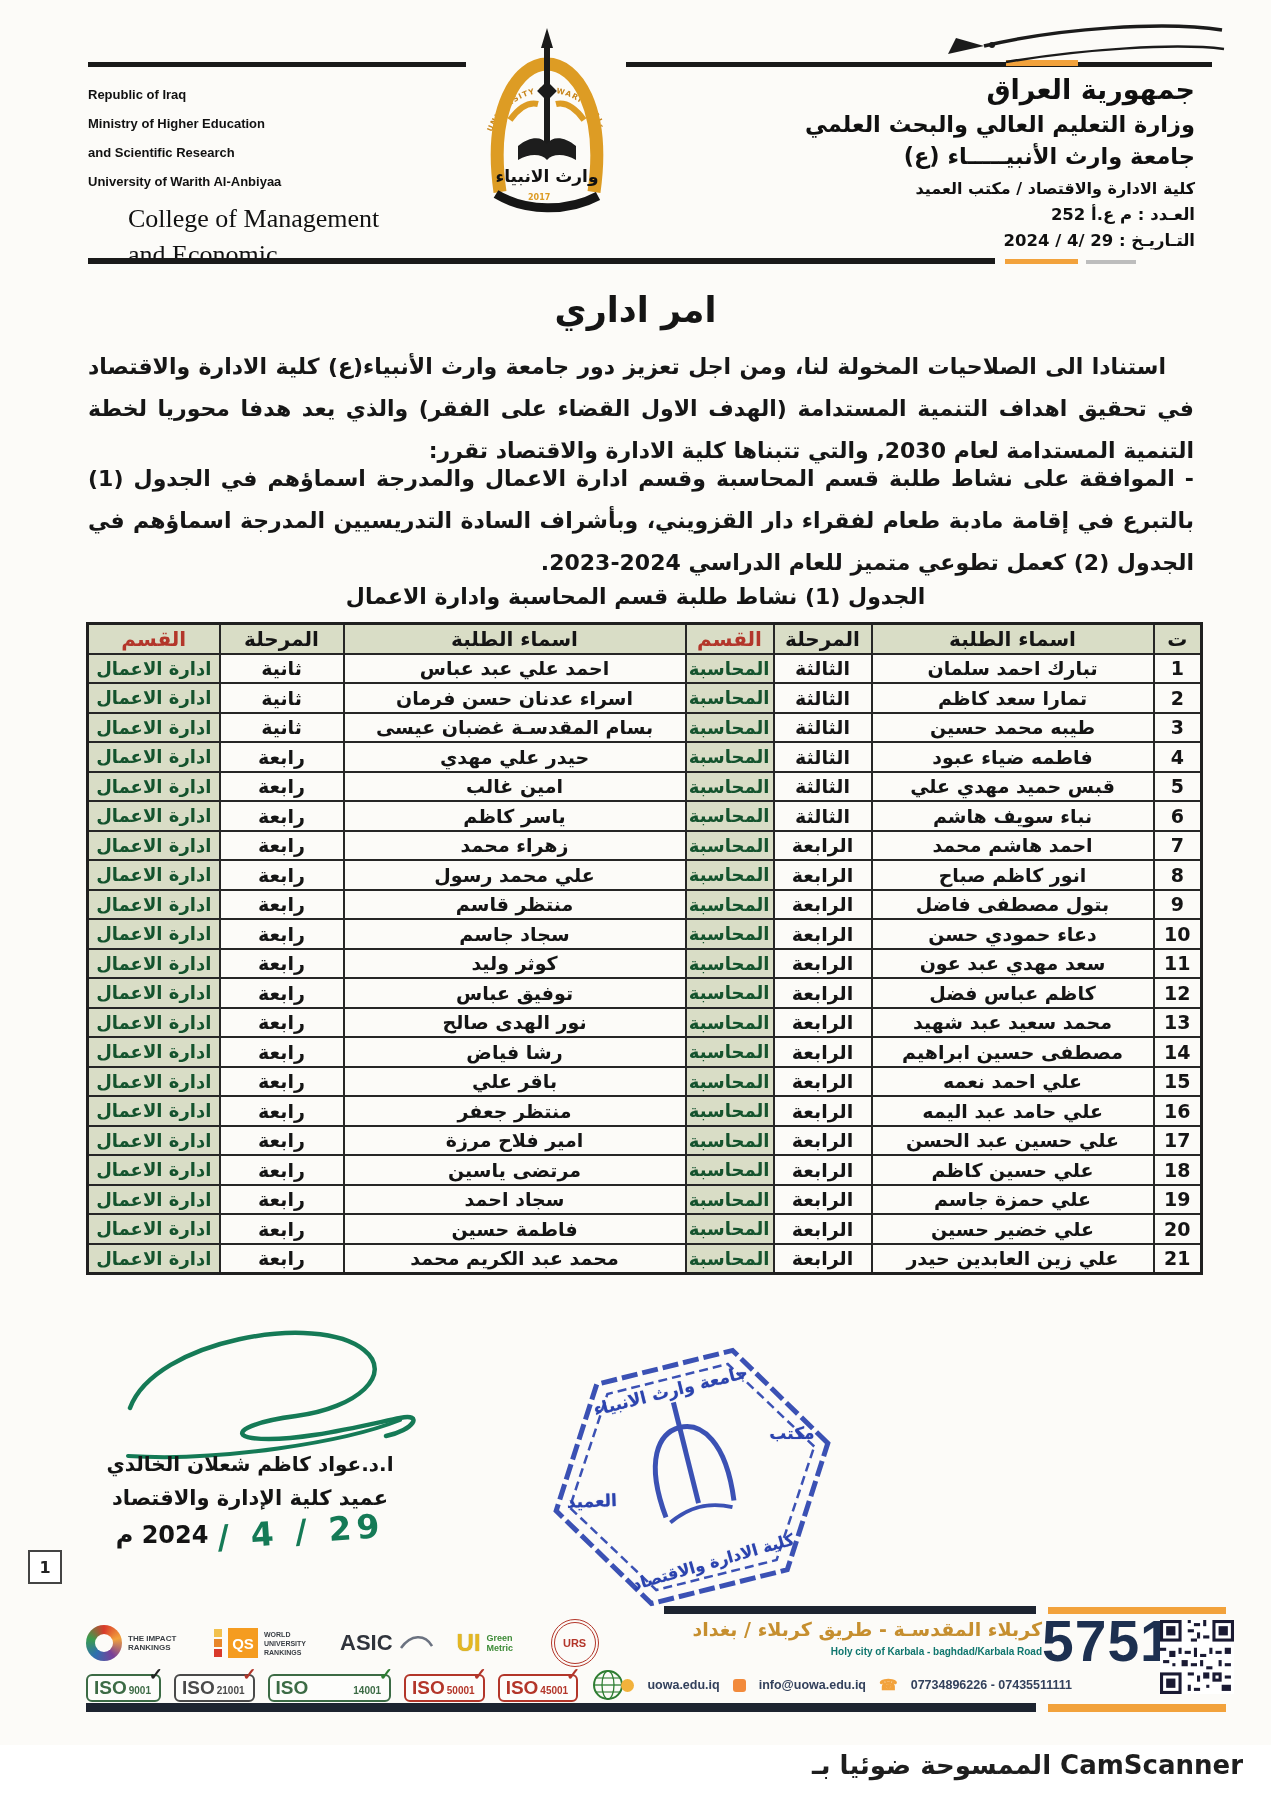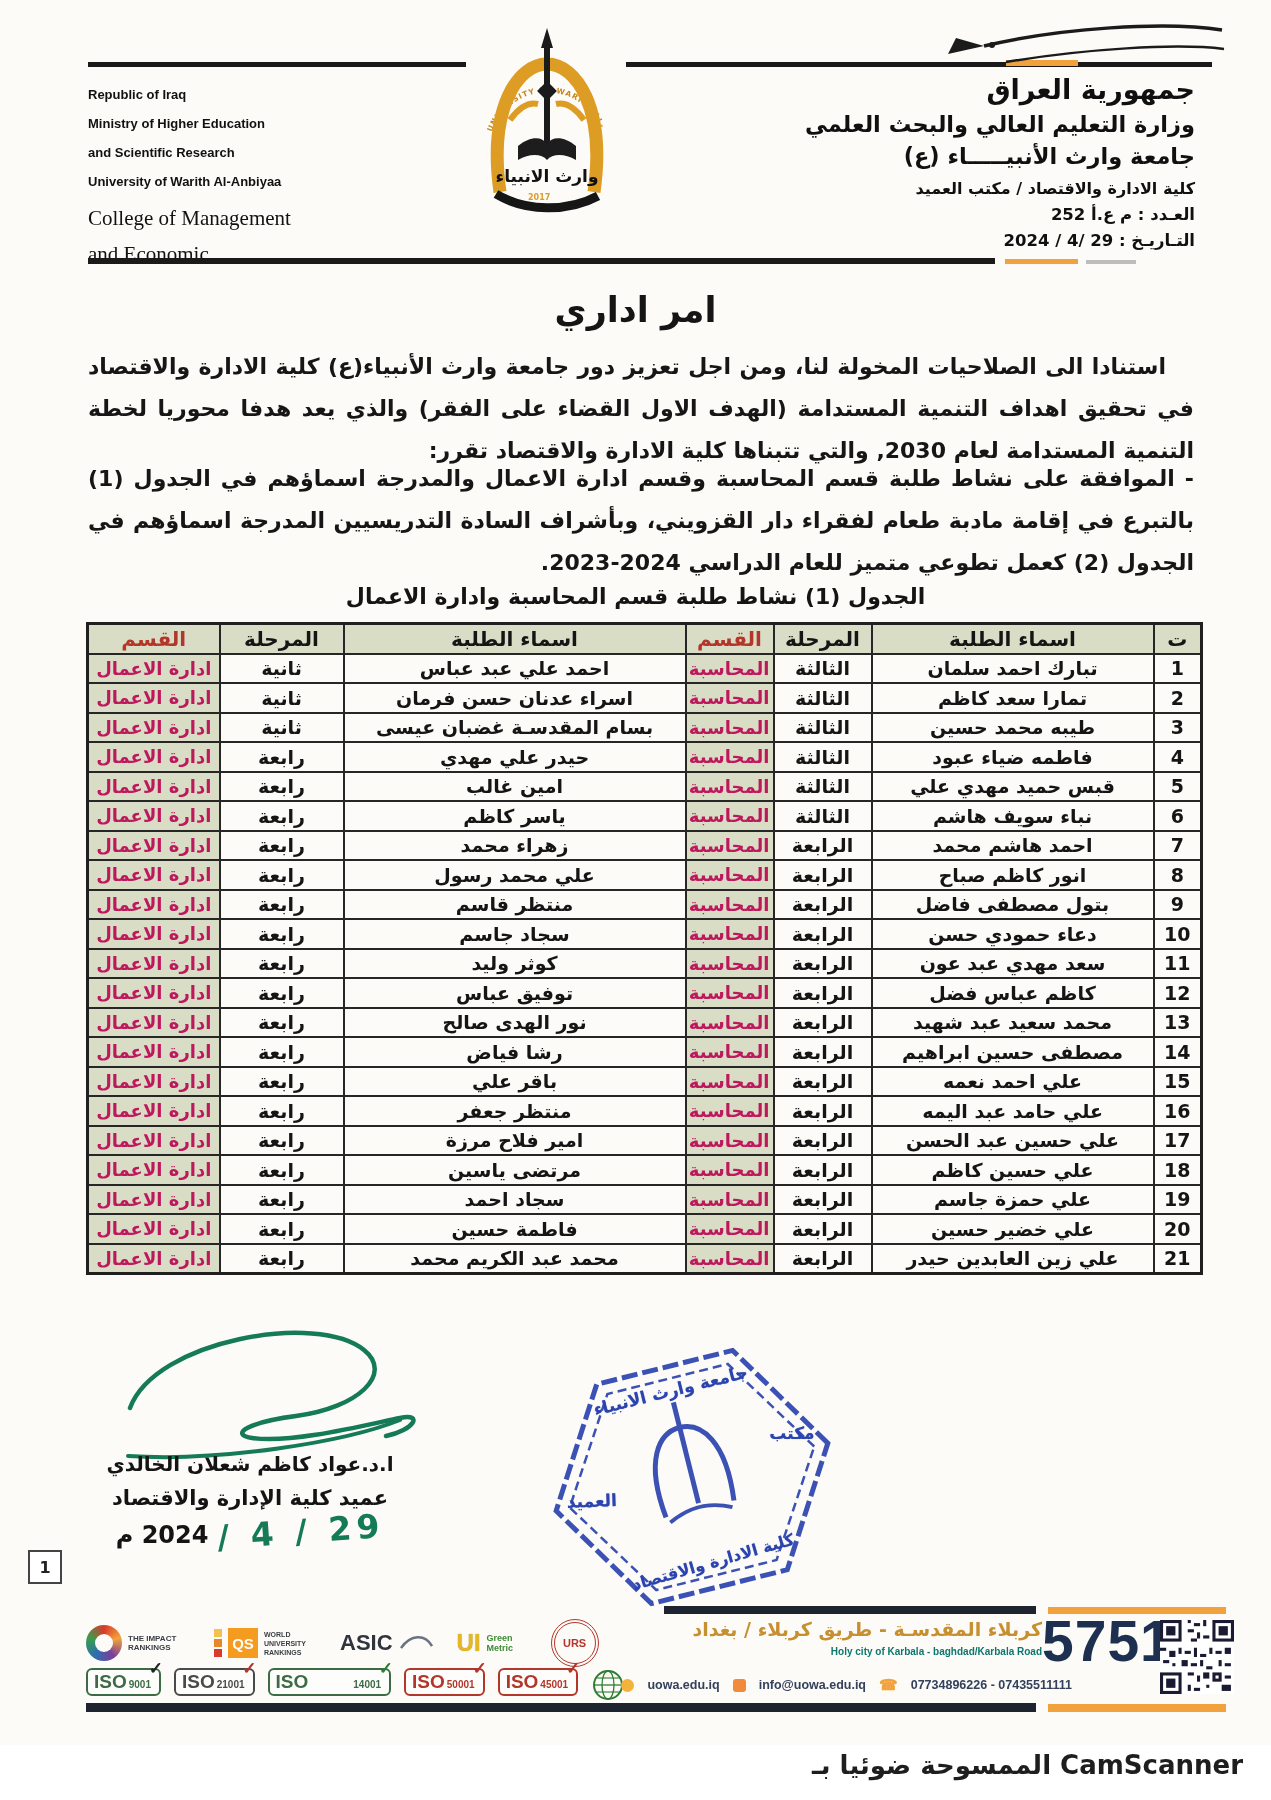--- a/index.html
+++ b/index.html
@@ -5,21 +5,21 @@
   html,body{margin:0;padding:0;background:#d8d8d8;}
   .page{position:relative;width:1271px;height:1800px;background:#ffffff;margin:0 auto;
         font-family:"DejaVu Sans",sans-serif;overflow:hidden;}
   .scan{position:absolute;left:0;top:0;width:1271px;height:1745px;background:#fcfbf8;}
   .abs{position:absolute;}
   
   .top-rule{left:88px;top:62px;width:1124px;height:5px;background:#1a1a1a;}
   .top-orange{left:1006px;top:60px;width:72px;height:6px;background:#f2a23c;}
   .hdr-en{left:88px;top:80px;width:360px;color:#111;font-family:"Liberation Sans",sans-serif;}
   .hdr-en .l{font-size:13px;font-weight:bold;line-height:29px;}
-  .hdr-en .college{font-family:"Liberation Serif",serif;font-size:21px;line-height:27px;margin-top:9px;}
+  .hdr-en .college{font-family:"Liberation Serif",serif;font-size:26px;line-height:27px;margin-top:9px;margin-left:40px;}
   .logo-box{left:466px;top:24px;width:160px;height:205px;background:#fcfbf8;}
   .hdr-ar{right:76px;top:72px;width:420px;direction:rtl;text-align:right;color:#101010;}
   .hdr-ar .a1{font-size:27px;font-weight:bold;line-height:36px;}
   .hdr-ar .a2{font-size:22.5px;font-weight:bold;line-height:32px;}
   .hdr-ar .a3{font-size:22.5px;font-weight:bold;line-height:32px;}
   .hdr-ar .a4{font-size:16px;font-weight:bold;line-height:27px;margin-top:3px;}
   .hdr-ar .a5{font-size:16.5px;font-weight:bold;line-height:26px;}
   .ltr-num{direction:ltr;unicode-bidi:embed;display:inline-block;}
   .rule2-black{left:88px;top:258px;width:907px;height:6px;background:#1a1a1a;}
   .rule2-orange{left:1005px;top:259px;width:73px;height:5px;background:#f2a23c;}
@@ -31,21 +31,21 @@
   .p1{top:346px;text-indent:28px;}
   .p2{top:458px;}
   .tbl-caption{left:0;right:0;top:584px;text-align:center;font-size:22px;font-weight:bold;color:#141414;}
   
   .tbl-wrap{left:86px;top:622px;}
   .stu-table{border-collapse:collapse;table-layout:fixed;width:1114px;direction:rtl;border:3px solid #202020;}
   .stu-table th,.stu-table td{border:2px solid #262626;text-align:center;font-weight:bold;
        font-size:19px;height:27.5px;padding:0 3px;white-space:nowrap;overflow:hidden;color:#151515;}
   .stu-table th{background:#d9ddc6;font-size:20px;}
   .stu-table th.dept-h{color:#b3362a;}
-  .stu-table td.dept{background:#d9ddc6;color:#be185d;font-size:18px;}
+  .stu-table td.dept{background:#d9ddc6;color:#14532d;font-size:18px;}
   
   .sig-svg{left:100px;top:1312px;}
   .sig-name{left:60px;top:1452px;width:380px;text-align:center;font-size:20px;font-weight:bold;color:#141414;}
   .sig-title{left:60px;top:1486px;width:380px;text-align:center;font-size:21px;font-weight:bold;color:#141414;}
   .sig-date{left:60px;top:1512px;width:380px;text-align:center;direction:rtl;font-size:24px;font-weight:bold;color:#141414;}
   .hand-green{color:#157a56;font-size:33px;letter-spacing:5px;display:inline-block;transform:rotate(-4deg);}
   
   .stamp{left:532px;top:1342px;width:320px;height:270px;transform:rotate(-14deg);color:#2b43ae;}
   .stamp span{position:absolute;font-weight:bold;text-shadow:0 0 1px rgba(43,67,174,.55);}
   .stamp-top{top:36px;left:0;right:0;text-align:center;font-size:17px;}
@@ -67,21 +67,21 @@
   .impact-ring::after{content:"";position:absolute;inset:9px;background:#fcfbf8;border-radius:50%;}
   .qs-minis{display:flex;flex-direction:column;gap:2px;}
   .qs-minis i{width:8px;height:8px;display:block;}
   .qs-sq{width:30px;height:30px;background:#f59c20;color:#fff;display:flex;align-items:center;
      justify-content:center;font-weight:bold;font-size:15px;font-family:"Liberation Sans",sans-serif;flex:none;}
   .asic-txt{font-size:22px;font-weight:bold;color:#30343c;font-family:"Liberation Sans",sans-serif;}
   .ui-txt{font-size:24px;font-weight:bold;color:#e5b722;text-shadow:0 0 1px #968a1e;font-family:"Liberation Sans",sans-serif;}
   .ui-cap{font-size:9px;font-weight:bold;color:#3d8b37;width:40px;line-height:10px;font-family:"Liberation Sans",sans-serif;}
   .urs-circ{width:40px;height:40px;border:4px double #b3362a;border-radius:50%;display:flex;flex:none;
      align-items:center;justify-content:center;font-size:11px;font-weight:bold;color:#b3362a;font-family:"Liberation Sans",sans-serif;}
-  .iso-row{left:86px;top:1668px;display:flex;gap:13px;align-items:flex-start;height:34px;}
+  .iso-row{left:86px;top:1668px;display:flex;gap:13px;align-items:flex-end;height:34px;}
   .iso-badge{position:relative;border:2.5px solid;border-radius:6px;padding:1px 8px 1px 6px;display:flex;
      align-items:baseline;gap:2px;background:#fdfdfb;font-family:"Liberation Sans",sans-serif;}
   .iso-badge .lab{font-size:19px;font-weight:bold;}
   .iso-badge .num{font-size:10px;font-weight:bold;}
   .iso-badge .chk{position:absolute;right:-4px;top:-12px;font-size:17px;font-weight:bold;}
   .addr-ar{left:650px;top:1618px;width:392px;text-align:right;direction:rtl;font-size:19px;font-weight:bold;color:#c68f2f;}
   .addr-en{left:650px;top:1646px;width:392px;text-align:right;font-size:10px;font-weight:bold;color:#0f766e;
      font-family:"Liberation Sans",sans-serif;}
   .big-num{left:1042px;top:1608px;font-size:57px;font-weight:bold;color:#1d3050;letter-spacing:1px;
      font-family:"Liberation Sans",sans-serif;display:flex;align-items:flex-end;}

